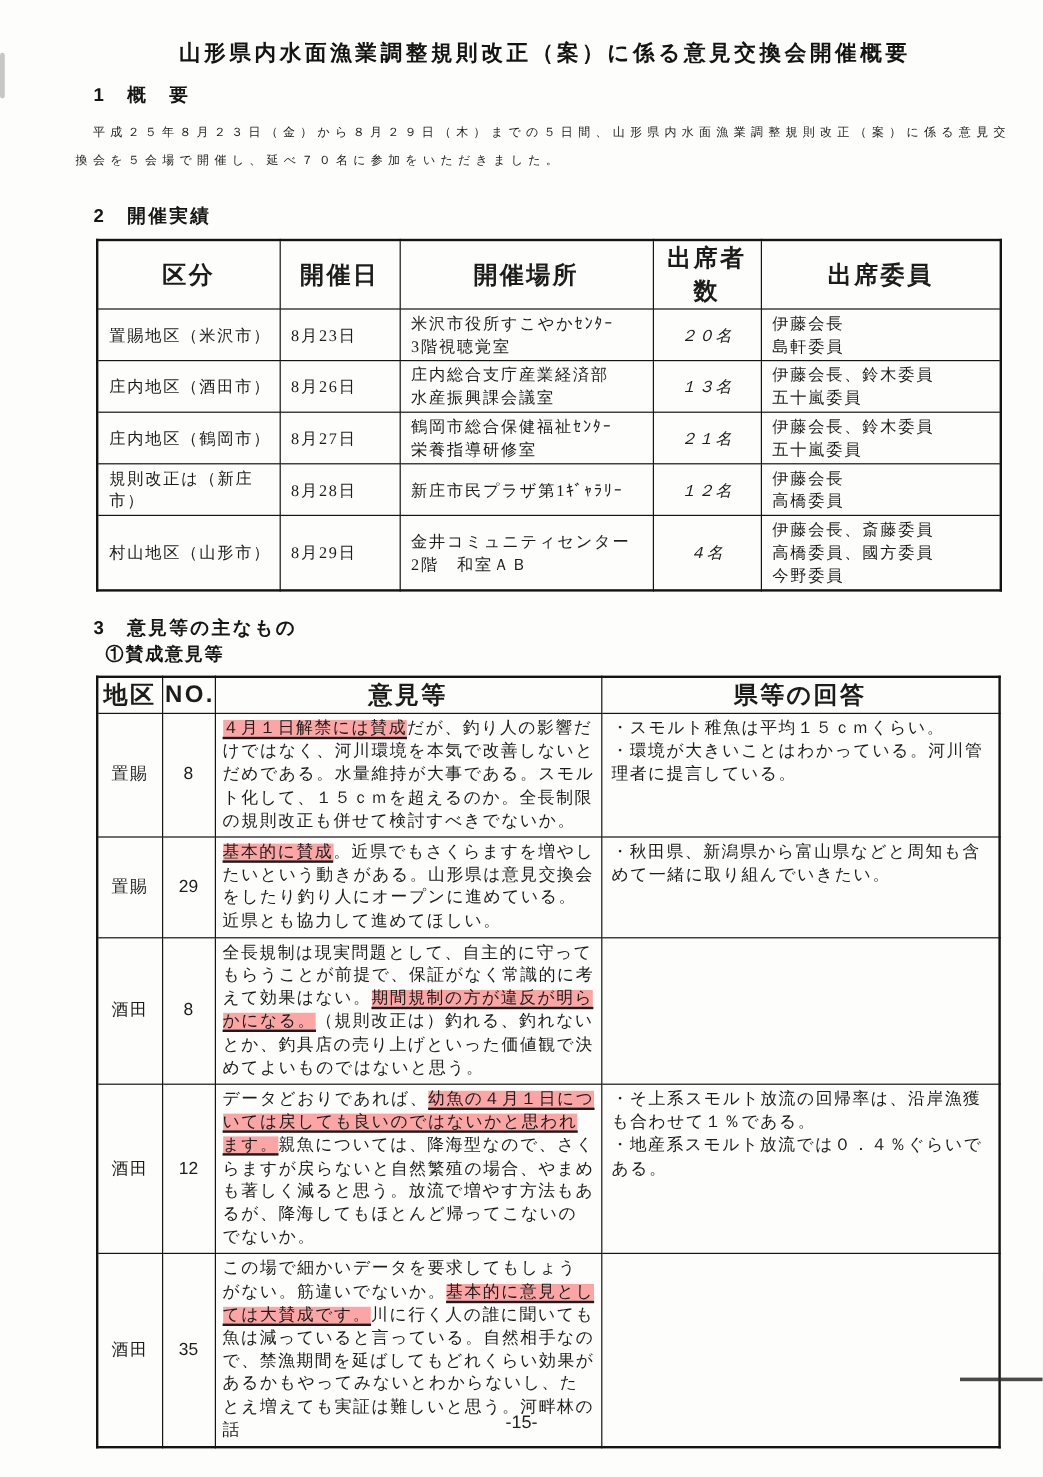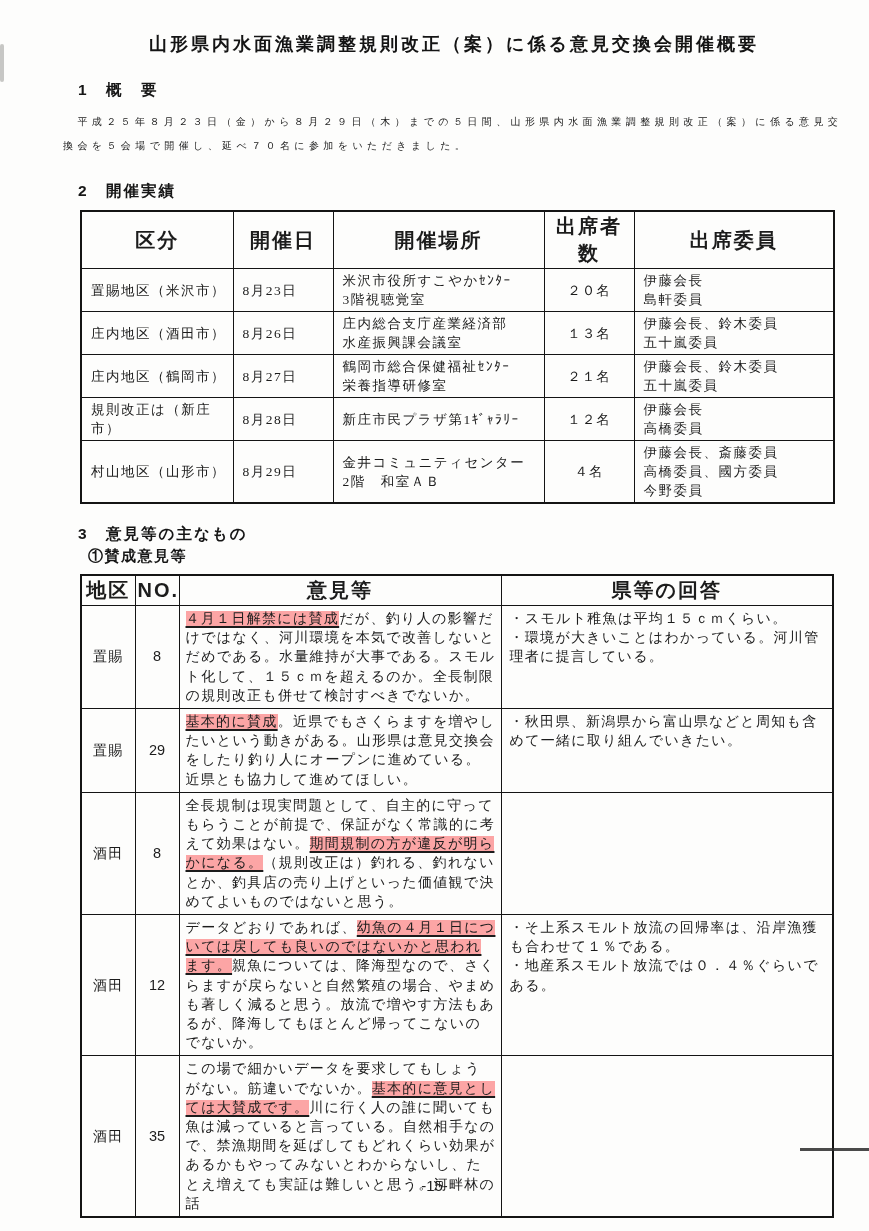--- a/index.html
+++ b/index.html
@@ -23,21 +23,21 @@
     color: #141414;
   }
   .sec-heading {
     font-family: "Liberation Sans", "DejaVu Sans", sans-serif;
     font-weight: bold;
     font-size: 15.5px;
     letter-spacing: 2px;
     margin-left: 15px;
     color: #161616;
   }
-  .h-overview { margin-top: 24px; }
+  .h-overview { margin-top: 13px; }
   .h-results  { margin-top: 24px; }
   .h-opinions { margin-top: 20px; }
   .sub-heading {
     font-family: Liberation Serif, serif;
     font-weight: bold;
     font-size: 15px;
     letter-spacing: 1.5px;
     margin: 2px 0 0 25px;
     color: #161616;
   }
@@ -69,21 +69,21 @@
   }
   
   .t2 { width: 753px; font-size: 13.5px; letter-spacing: 1.5px; }
   .t2 col.c-kubun  { width: 152px; }
   .t2 col.c-date   { width: 100px; }
   .t2 col.c-place  { width: 211px; }
   .t2 col.c-count  { width: 90px;  }
   .t2 col.c-member { width: 200px; }
   .t2 thead tr { height: 22px; }
   .t2 td { line-height: 19px; padding: 2px 4px 2px 9px; white-space: pre-line; }
-  .t2 td.count { text-align: center; padding: 2px; letter-spacing: 1px; }
+  .t2 td.count { text-align: center; padding: 2px; letter-spacing: 1px; font-style: italic; }
   
   .t3 { width: 752px; font-size: 14px; letter-spacing: 1.3px; margin-top: 6px; }
   .t3 col.c-district { width: 54px; }
   .t3 col.c-no       { width: 44px; }
   .t3 col.c-opinion  { width: 322px; }
   .t3 col.c-reply    { width: 332px; }
   .t3 thead tr { height: 25px; }
   .t3 td { line-height: 19.2px; }
   .t3 td.district { text-align: center; padding: 2px; }
   .t3 td.no {

